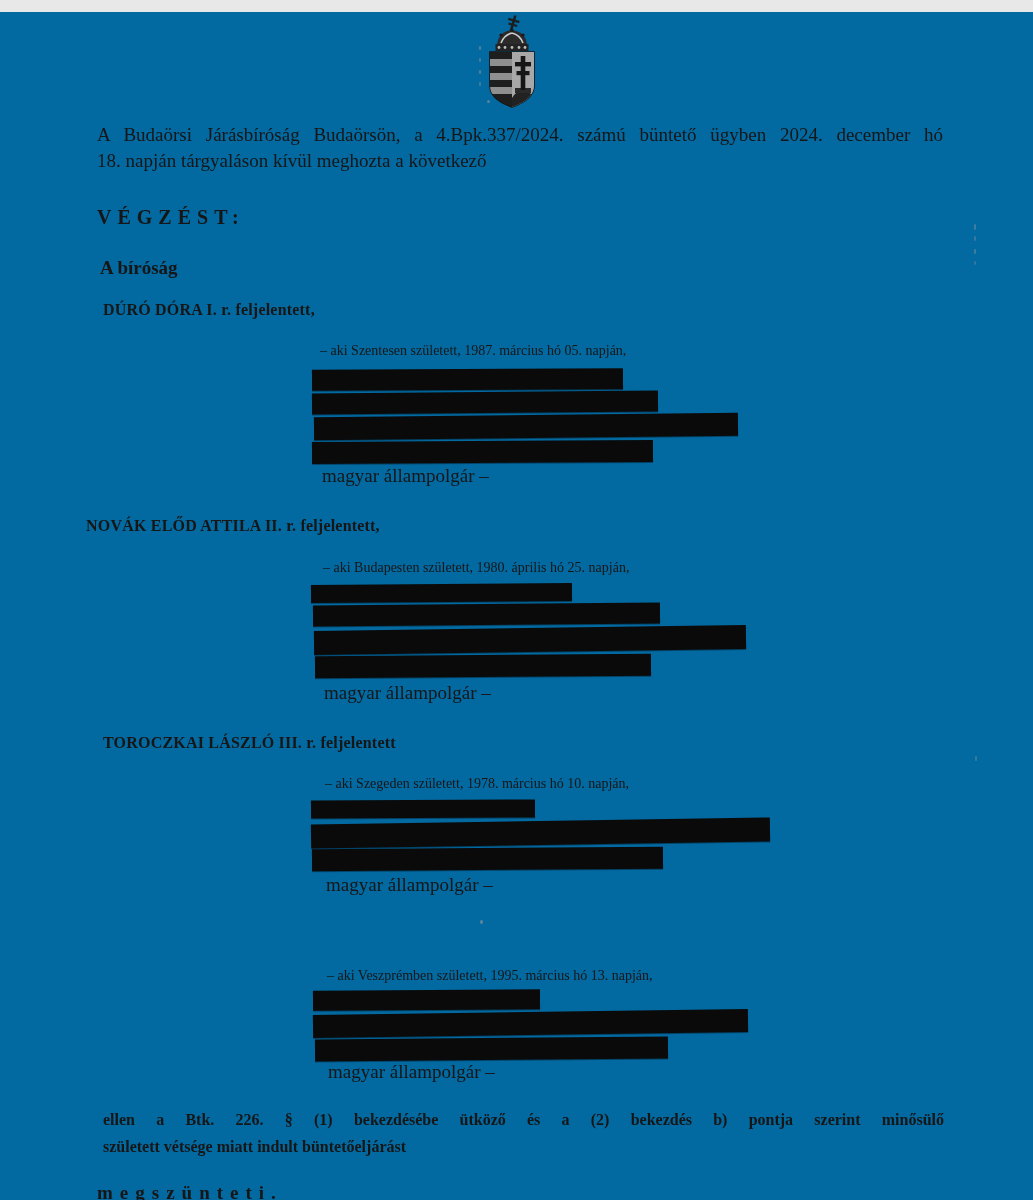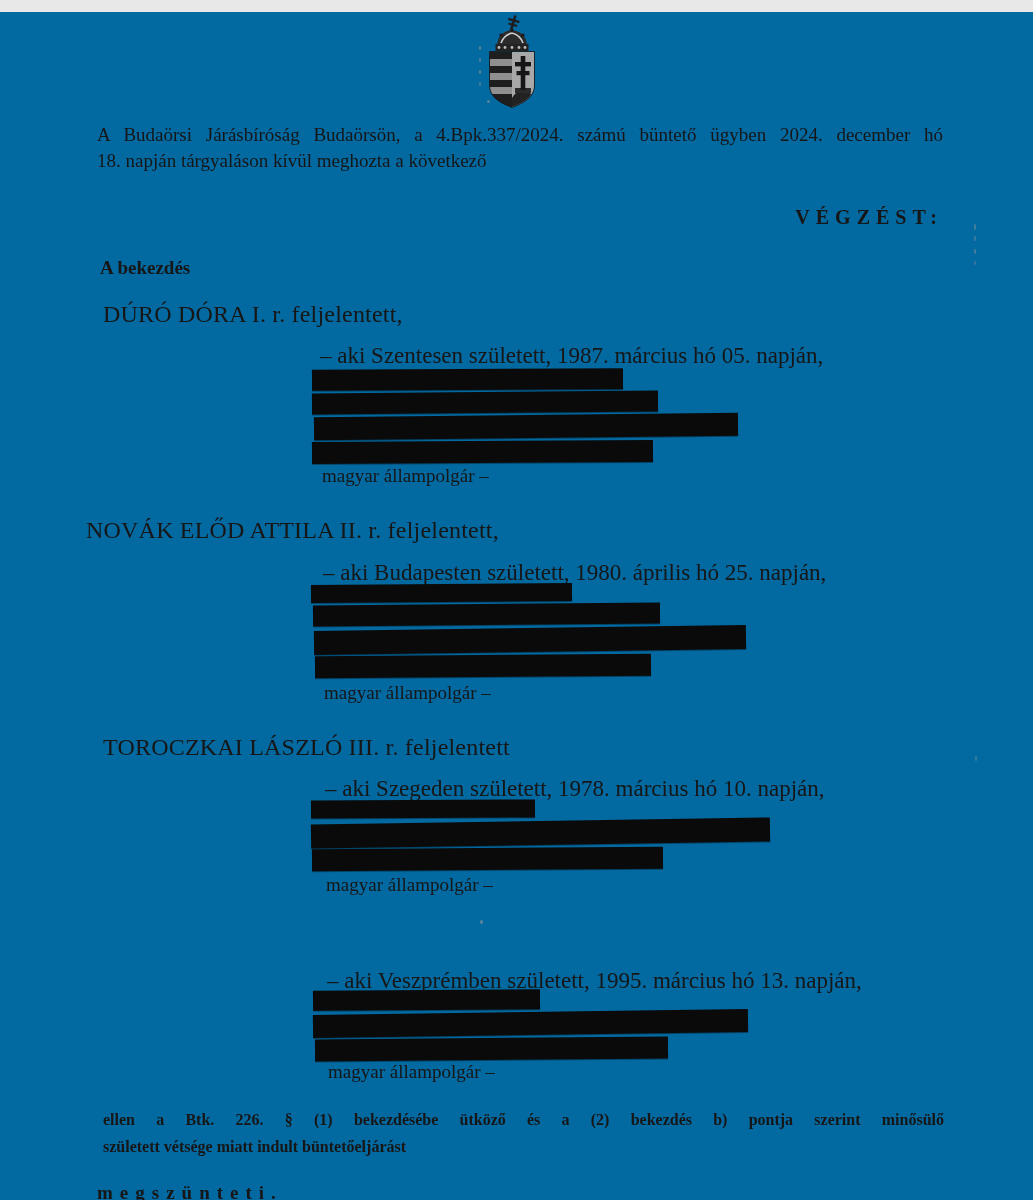--- a/index.html
+++ b/index.html
@@ -7,28 +7,28 @@
     position:relative;
     width:1033px;height:1200px;
     margin:12px auto;
     background:#0369a1;
     overflow:hidden;
     font-family:"Liberation Serif","DejaVu Serif",serif;
     color:#161616;
   }
   .abs{position:absolute;}
   .body-text{font-size:19px;line-height:26px;}
-  .name-line{font-size:24px;font-weight:400;letter-spacing:0.2px;white-space:nowrap;}
-  .birth-line{font-size:23px;white-space:nowrap;}
+  .name-line{font-size:16px;font-weight:700;letter-spacing:0.2px;white-space:nowrap;}
+  .birth-line{font-size:14px;white-space:nowrap;}
   .citizen-line{font-size:19px;white-space:nowrap;}
   .header-par{left:97px;top:110px;width:846px;}
   .header-l1{text-align:justify;text-align-last:justify;}
   .title-line{
     left:97px;top:194px;width:846px;
-    text-align:right;font-size:20px;font-weight:700;letter-spacing:6px;
+    text-align:left;font-size:20px;font-weight:700;letter-spacing:6px;
   }
   .intro-line{left:100px;top:245px;font-size:19px;font-weight:700;}
   .charge{left:103px;top:1094px;width:841px;font-size:16px;font-weight:700;line-height:27px;}
   .charge-l1{text-align:justify;text-align-last:justify;}
   .ruling{
     left:97px;top:1170px;width:846px;
     text-align:left;font-size:19px;font-weight:700;letter-spacing:7px;
   }
   .redaction{
     position:absolute;background:#0a0a0a;
@@ -104,21 +104,21 @@
   <div class="artifact dash" style="left:975px;top:744px;width:2px;height:5px;opacity:.35"></div>
   <div class="artifact" style="left:480px;top:908px;width:3px;height:4px;opacity:.6"></div>
 
   <div class="abs header-par body-text">
     <div class="header-l1">A Budaörsi Járásbíróság Budaörsön, a 4.Bpk.337/2024. számú büntető ügyben 2024. december hó</div>
     <div>18. napján tárgyaláson kívül meghozta a következő</div>
   </div>
 
   <div class="abs title-line">VÉGZÉST:</div>
 
-  <div class="abs intro-line">A bekezdés</div>
+  <div class="abs intro-line">A bíróság</div>
 
   <div class="abs name-line" style="left:103px;top:289px">DÚRÓ DÓRA I. r. feljelentett,</div>
   <div class="abs birth-line" style="left:320px;top:331px">– aki Szentesen született, 1987. március hó 05. napján,</div>
   <div class="abs citizen-line" style="left:322px;top:453px">magyar állampolgár –</div>
 
   <div class="abs name-line" style="left:86px;top:505px">NOVÁK ELŐD ATTILA II. r. feljelentett,</div>
   <div class="abs birth-line" style="left:323px;top:548px">– aki Budapesten született, 1980. április hó 25. napján,</div>
   <div class="abs citizen-line" style="left:324px;top:670px">magyar állampolgár –</div>
 
   <div class="abs name-line" style="left:103px;top:722px">TOROCZKAI LÁSZLÓ III. r. feljelentett</div>

